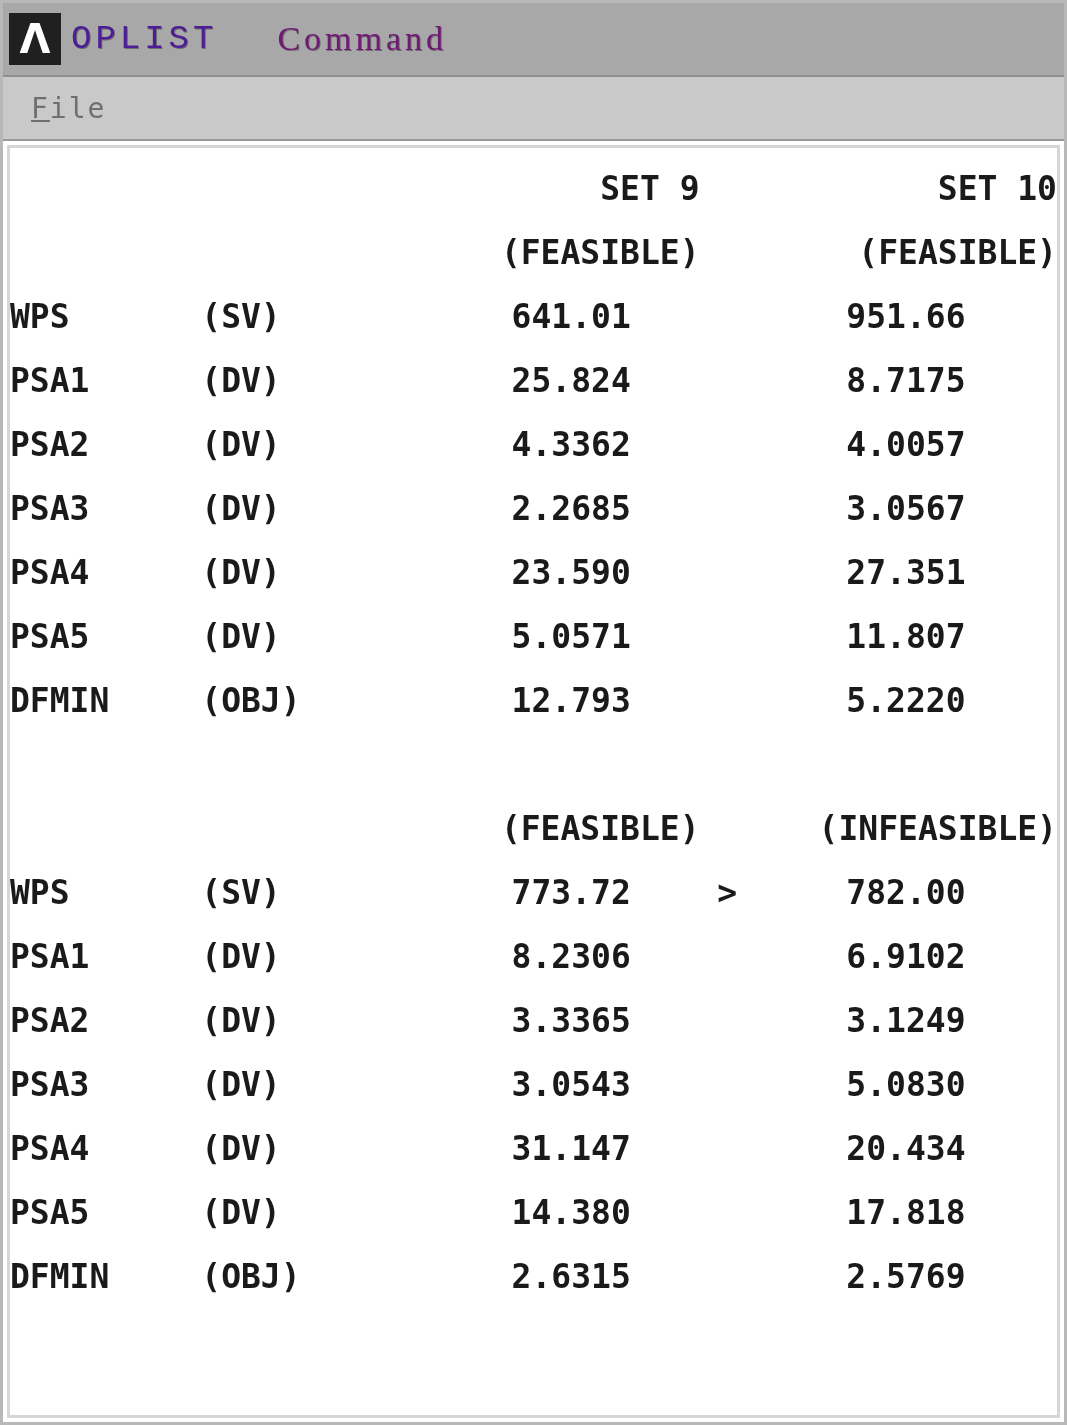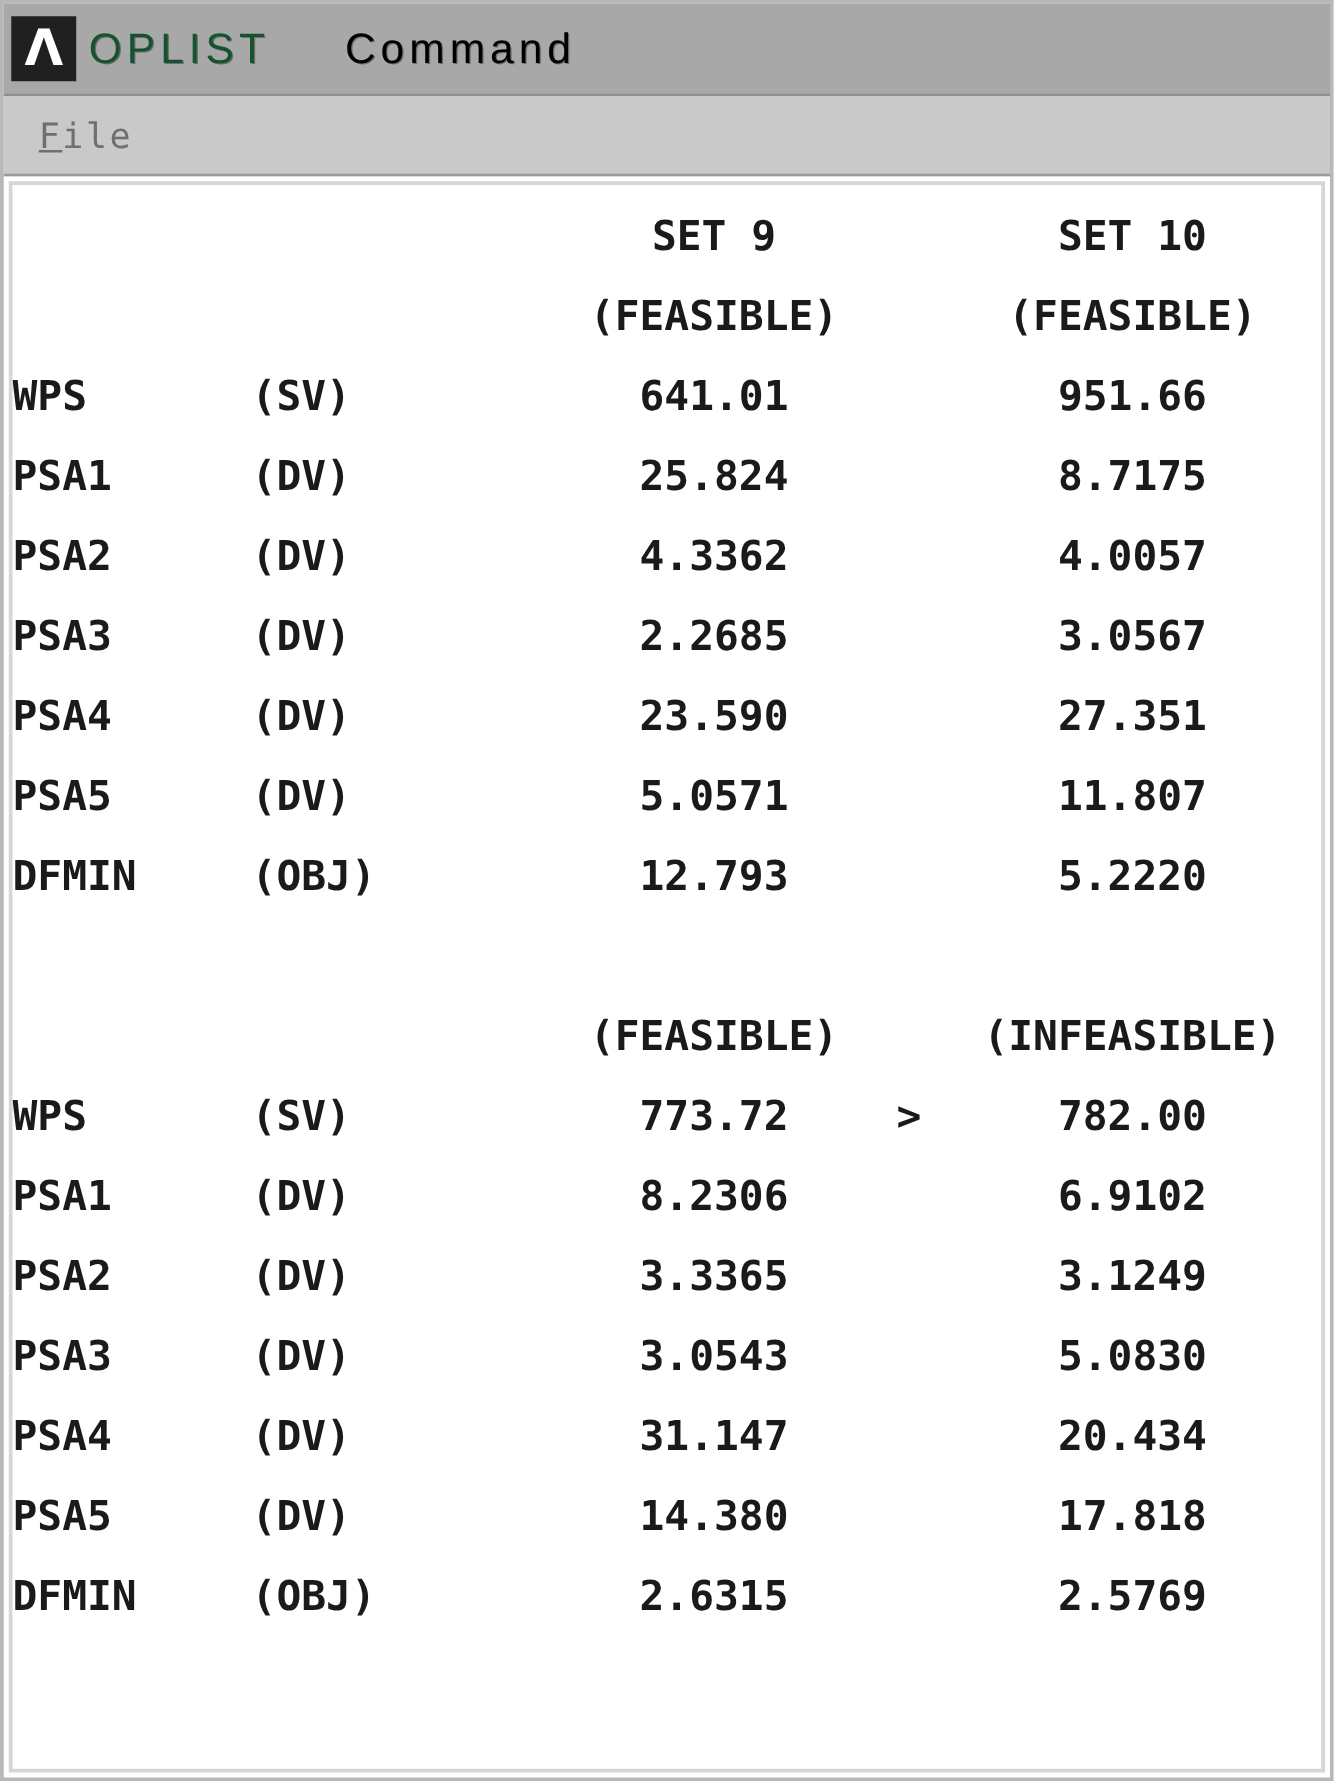--- a/index.html
+++ b/index.html
@@ -41,32 +41,32 @@
     background: #202020;
     color: #ffffff;
     font-family: "DejaVu Sans", sans-serif;
     font-weight: bold;
     font-size: 40px;
     line-height: 52px;
     text-align: center;
     flex: 0 0 auto;
   }
   .title-text {
-    font-family: Liberation Sans, sans-serif;
+    font-family: Liberation Mono, monospace;
     font-size: 34px;
     letter-spacing: 4px;
-    color: #14532d;
+    color: #4c1d95;
     text-shadow: 1px 1px 0 #6d6d6d;
     white-space: nowrap;
   }
   .title-sub {
-    font-family: Liberation Sans, sans-serif;
+    font-family: Liberation Serif, serif;
     font-size: 34px;
     letter-spacing: 4px;
-    color: #000000;
+    color: #701a75;
     text-shadow: 1px 1px 0 #6d6d6d;
     margin-left: 60px;
     white-space: nowrap;
   }
 
   
   .menubar {
     height: 62px;
     background: #c9c9c9;
     display: flex;
@@ -114,21 +114,21 @@
   col.c-type   { width: 185px; }
   col.c-gap1   { width: 55px;  }
   col.c-val1   { width: 255px; }
   col.c-flag   { width: 55px;  }
   col.c-val2   { width: 300px; }
 
   .cell-name  { padding-left: 32px; }
   .cell-type  { text-align: left; }
   .cell-val   { text-align: center; }
   .cell-flag  { text-align: center; }
-  .cell-head  { text-align: center; }
+  .cell-head  { text-align: right; }
 
   .block-spacer td { height: 92px; }
   .head-row td { height: 66px; }
 
   .section { margin-top: 8px; }
 </style>
 </head>
 <body>
 
 <div class="window">

